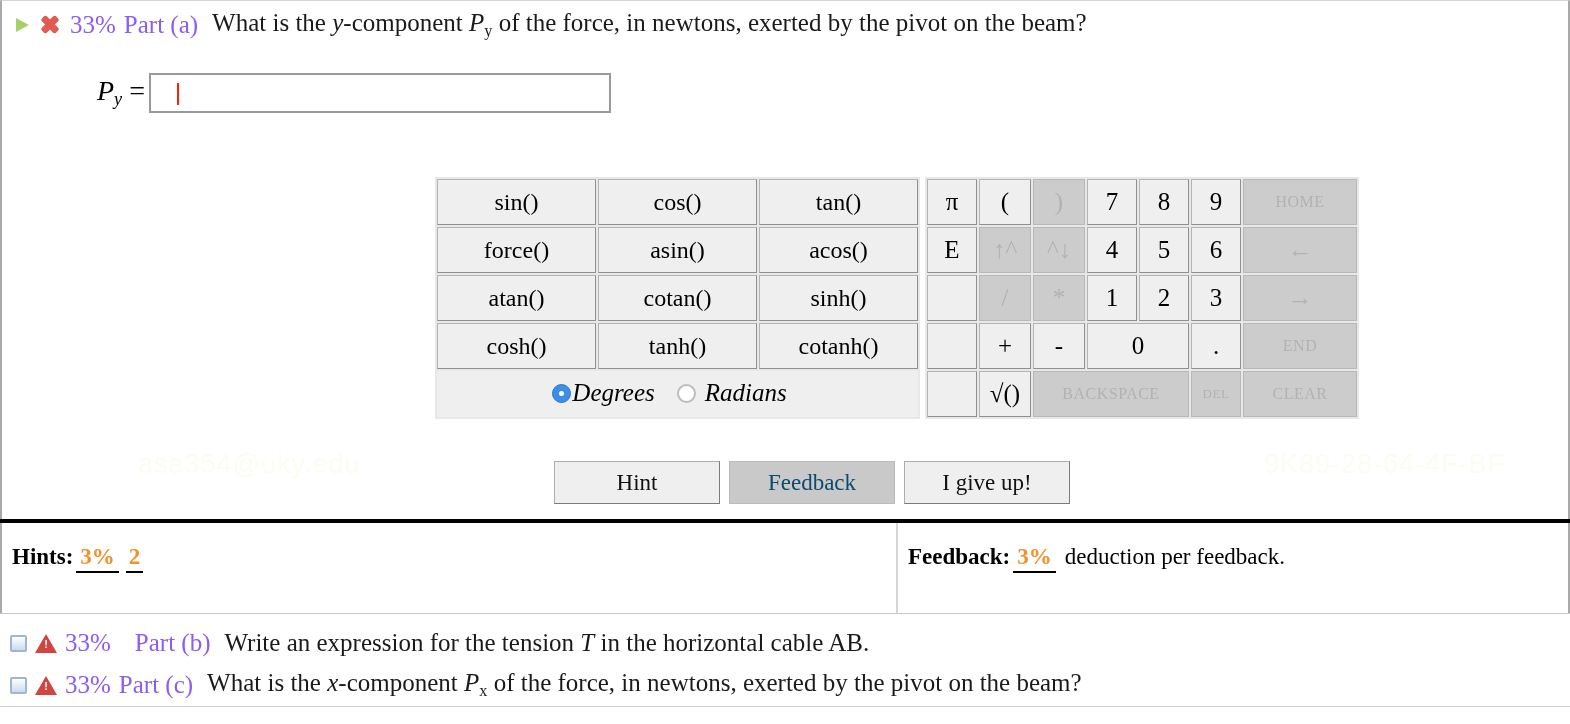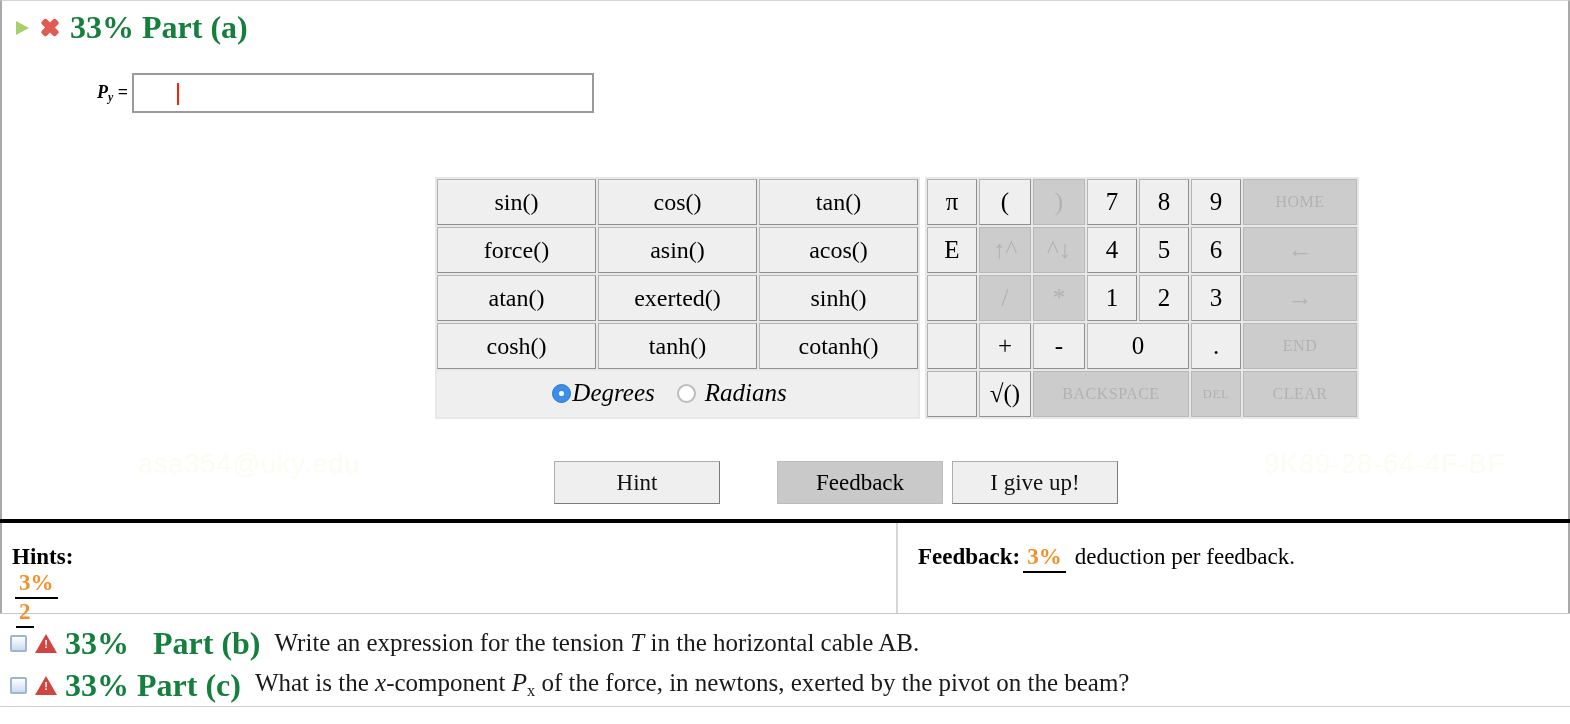--- a/index.html
+++ b/index.html
@@ -114,46 +114,45 @@
     content: "!";
     position: absolute;
     left: 0; right: 0; top: 5px;
     text-align: center;
     font: bold 11px "Liberation Sans", sans-serif;
     color: #ffffff;
     line-height: 13px;
   }
 
   .part-pct {
-    color: #15803d;
-    font-weight: bold;
-    font-size: 32px;
+    color: #8b5cf6;
+    font-weight: normal;
+    font-size: 25px;
     letter-spacing: 0px;
   }
   .part-question {
     font-size: 25px;
     margin-left: 14px;
     color: #1a1a1a;
   }
   .it { font-style: italic; }
   sub { font-size: 0.65em; vertical-align: -0.28em; }
 
   
   #answer-row {
     position: absolute;
     left: 95px; top: 72px;
     display: flex;
     align-items: center;
   }
   #answer-label {
-    font-size: 18px;
+    font-size: 28px;
     font-style: italic;
     margin-right: 4px;
     white-space: nowrap;
-    font-weight: bold;
   }
   #answer-label .eq { font-style: normal; }
   #answer-input {
     width: 462px; height: 40px;
     box-sizing: border-box;
     border: 2px solid #9a9a9a;
     background: #ffffff;
     font-family: "Liberation Serif", serif;
     font-size: 19px;
     padding: 2px 6px;
@@ -293,24 +292,23 @@
     font-family: "Liberation Serif", serif;
     font-size: 23px;
     color: #111;
     cursor: pointer;
     margin-right: 9px;
     padding: 0 10px;
   }
   .act-btn.wide { width: 166px; }
   .act-btn.disabled {
     background: #c9c9c9;
-    color: #000000;
+    color: #0c4a6e;
     border-color: #bbbbbb;
     cursor: default;
-    margin-left: 48px;
   }
 
   
   #deduction-bar {
     position: absolute;
     left: 0; top: 519px;
     width: 1570px; height: 95px;
     box-sizing: border-box;
     border-top: 4px solid #000000;
     border-bottom: 1px solid #c8c8c8;
@@ -322,26 +320,25 @@
     align-items: flex-start;
     padding-top: 21px;
     font-size: 23px;
     white-space: nowrap;
   }
   #ded-hints {
     width: 898px;
     border-right: 2px solid #d6d6d6;
     border-left: 2px solid #a9a9a9;
     padding-left: 10px;
-    flex-direction: column;
   }
   #ded-feedback {
     flex: 1;
     border-right: 2px solid #a9a9a9;
-    padding-left: 20px;
+    padding-left: 10px;
   }
   .ded-strong { font-weight: bold; }
   .ded-val {
     color: #f29029;
     font-weight: bold;
     border-bottom: 2px solid #000000;
     padding: 0 4px 1px 4px;
     margin: 0 3px;
   }
   .ded-num {
@@ -388,20 +385,21 @@
   <div class="panel" id="part-a-panel">
 
     <div class="part-header" id="part-a-header">
       <span class="tri-icon"></span>
       <span class="x-icon">
           <span></span>
           <span></span>
         </span>
       <span class="part-pct">33%</span>
       <span class="part-pct" style="margin-left:8px">Part (a)</span>
+      <span class="part-question"><span>What is the </span><span class="it">y</span><span>-component </span><span class="it">P</span><sub>y</sub><span> of the force, in newtons, exerted by the pivot on the beam?</span></span>
     </div>
 
     <div id="answer-row">
       <span id="answer-label"><span>P</span><sub>y</sub><span class="eq"> = </span></span>
       <input id="answer-input" type="text" autofocus="" placeholder="" style="">
     </div>
     <div id="caret"></div>
 
     <div class="wm" id="wm-left">asa354@uky.edu</div>
     <div class="wm" id="wm-right">9K89-28-64-4F-BF</div>
@@ -415,21 +413,21 @@
           <td>cos()</td>
           <td>tan()</td>
         </tr>
         <tr>
           <td>force()</td>
           <td>asin()</td>
           <td>acos()</td>
         </tr>
         <tr>
           <td>atan()</td>
-          <td>exerted()</td>
+          <td>cotan()</td>
           <td>sinh()</td>
         </tr>
         <tr>
           <td>cosh()</td>
           <td>tanh()</td>
           <td>cotanh()</td>
         </tr>
         <tr>
           <td class="mode-cell" colspan="3">
             <span class="radio-wrap">

